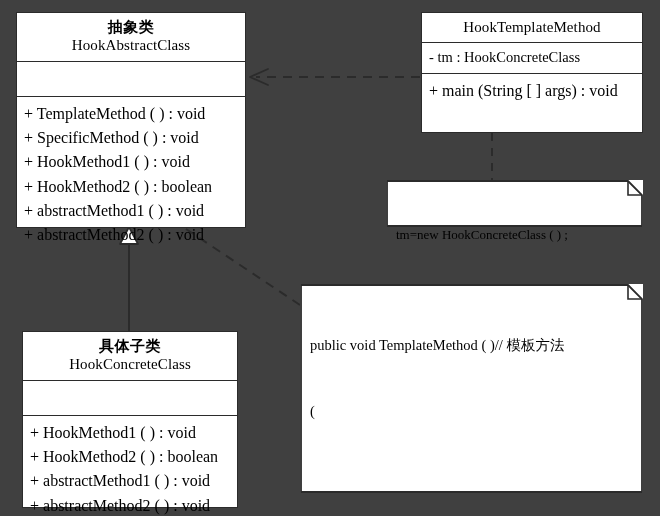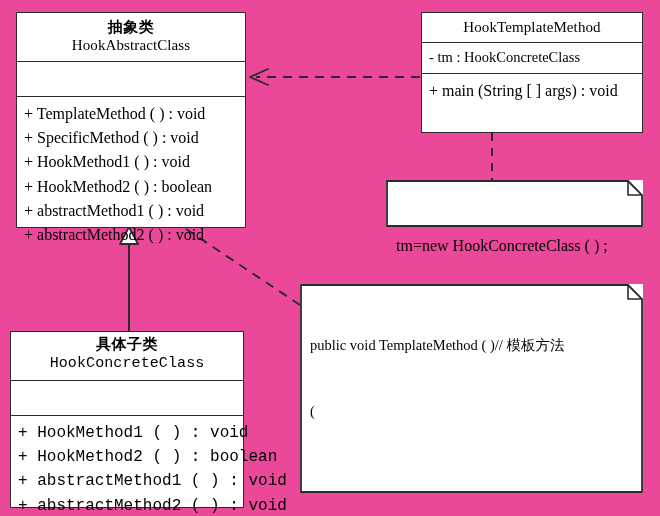--- a/index.html
+++ b/index.html
@@ -9,21 +9,21 @@
     background: #ffffff;
   }
   body {
     font-family: "Liberation Serif", "DejaVu Serif", serif;
     color: #000000;
   }
   #canvas {
     position: relative;
     width: 660px;
     height: 516px;
-    background: #ec4899;
+    background: #404040;
     overflow: hidden;
   }
   #edge-layer {
     position: absolute;
     left: 0;
     top: 0;
     width: 660px;
     height: 516px;
     pointer-events: none;
   }
@@ -83,21 +83,21 @@
   .note .note-shape {
     position: absolute;
     left: 0;
     top: 0;
     width: 100%;
     height: 100%;
   }
   .note-text {
     position: relative;
     padding: 6px 10px 5px 10px;
-    font-size: 16px;
+    font-size: 13px;
     line-height: 1.5;
     white-space: pre;
   }
   .note-text.code {
     font-size: 14.5px;
     line-height: 1.52;
   }
   .code-line {
     white-space: pre;
   }
@@ -145,21 +145,21 @@
       <div class="cb-title-en">HookTemplateMethod</div>
     </div>
     <div class="cb-attrs">
       <div class="member">- tm : HookConcreteClass</div>
     </div>
     <div class="cb-ops">
       <div class="member">+ main (String [ ] args) : void</div>
     </div>
   </div>
 
-  <div class="class-box" style="left:10px; top:331px; width:234px; height:177px;font-family:Liberation Mono, monospace;">
+  <div class="class-box" style="left:22px; top:331px; width:216px; height:177px;">
     <div class="cb-header">
       <div class="cb-title-cn">具体子类</div>
       <div class="cb-title-en">HookConcreteClass</div>
     </div>
     <div class="cb-attrs empty"></div>
     <div class="cb-ops">
       <div class="member">+ HookMethod1 ( ) : void</div>
       <div class="member">+ HookMethod2 ( ) : boolean</div>
       <div class="member">+ abstractMethod1 ( ) : void</div>
       <div class="member">+ abstractMethod2 ( ) : void</div>

